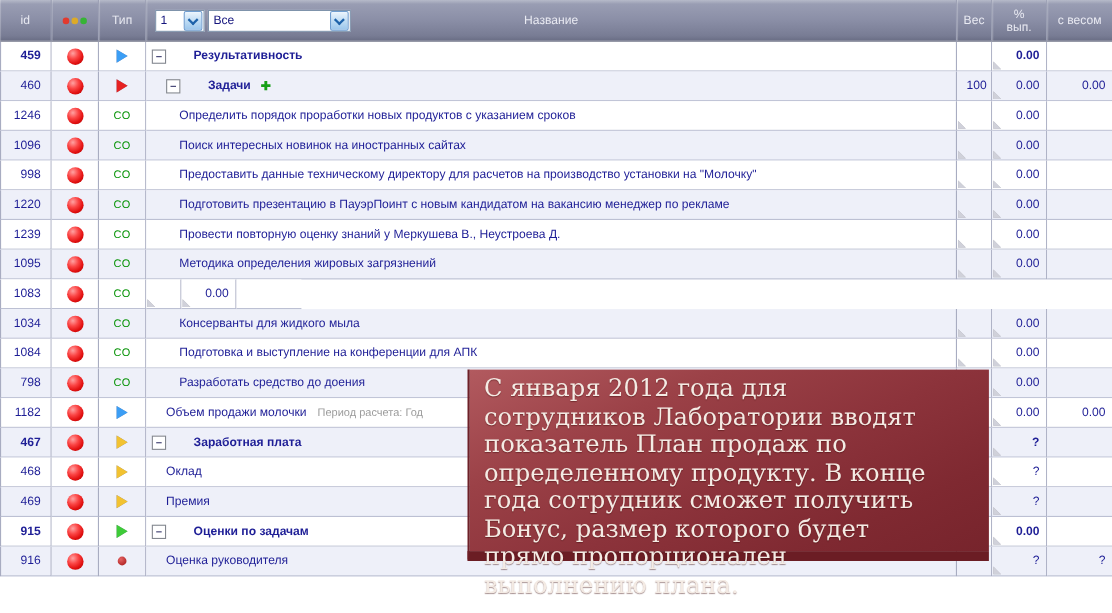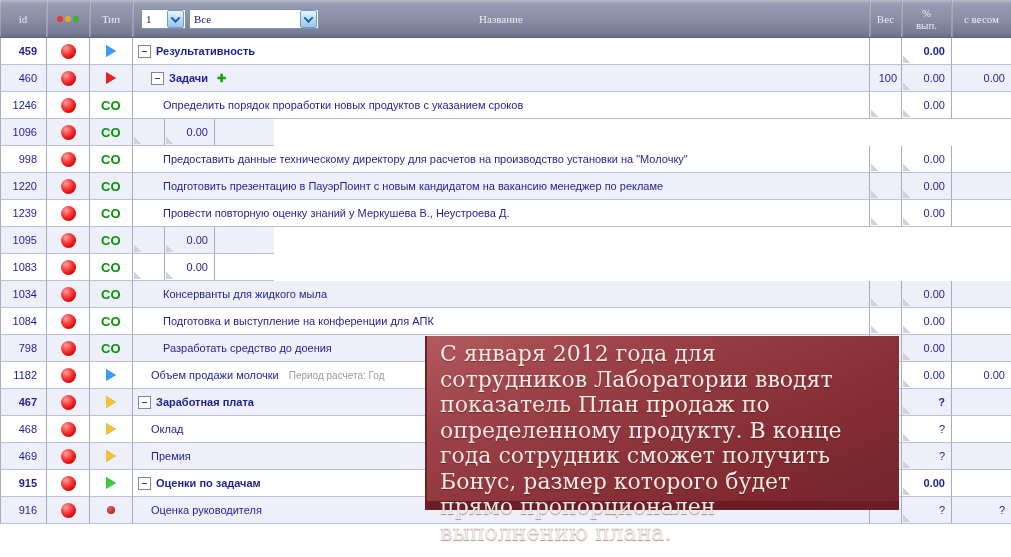--- a/index.html
+++ b/index.html
@@ -2,21 +2,21 @@
 <html><head>
 <meta charset="utf-8">
 <style>
   html,body{margin:0;padding:0;}
   body{width:1011px;height:557px;position:relative;overflow:hidden;background:#ffffff;
        font-family:"Liberation Sans",sans-serif;}
   .grid{position:absolute;left:0;top:0;width:1011px;}
   
   .hdr{display:flex;height:38px;box-sizing:border-box;
        background:linear-gradient(#b6bac9 0%,#999db3 10%,#8b8fa7 48%,#787c94 88%,#696d84 100%);
-       border-bottom:1px solid #5d6177;font-family:Liberation Serif, serif;}
+       border-bottom:1px solid #5d6177;}
   .hcell{position:relative;box-sizing:border-box;display:flex;align-items:center;justify-content:center;
          color:#e9eaf2;font-size:11px;border-right:1px solid #9da1b5;
          box-shadow:inset 1px 0 0 rgba(255,255,255,.22);}
   .w-id{width:47px}.w-status{width:43px}.w-type{width:43px}.w-name{width:737px}
   .w-weight{width:32px}.w-percent{width:50px;white-space:pre-line;text-align:center;line-height:12px}
   .w-weighted{width:59px;border-right:none}
   .tl{display:flex;gap:2px}
   .tl i{width:6px;height:6px;border-radius:50%;display:block}
   
   .dd{position:absolute;top:9px;height:20px;background:#fff;border:1px solid #7f93ab;
@@ -34,24 +34,24 @@
         border-right:1px solid #a8acc1;border-bottom:1px solid #bcc0d3;
         font-size:11px;color:#1e1e96;overflow:hidden;}
   .row.alt .cell{background:#eef0f9;}
   .c-id{width:47px;justify-content:flex-end;padding-right:9px;border-left:1px solid #a8acc1;}
   .c-status{width:43px;justify-content:center;}
   .c-type{width:43px;justify-content:center;}
   .c-name{width:737px;white-space:nowrap;}
   .c-weight{width:32px;justify-content:flex-end;padding-right:4px;position:relative;}
   .c-percent{width:50px;justify-content:flex-end;padding-right:6px;position:relative;}
   .c-weighted{width:59px;justify-content:flex-end;padding-right:6px;border-right:none;position:relative;}
-  .b{font-weight:bold;}
+  .b{font-weight:bold;padding-left:20px;}
   .ball{width:15px;height:15px;border-radius:50%;flex:none;
         background:radial-gradient(circle at 35% 30%,#ffa2a2 0%,#fb4545 35%,#e21111 65%,#a20000 100%);}
-  .co{color:#089408;font-weight:bold;font-size:13px;letter-spacing:.5px;}
+  .co{color:#089408;font-weight:normal;font-size:10px;letter-spacing:.5px;}
   .tri{width:0;height:0;border-top:6px solid transparent;border-bottom:6px solid transparent;
        border-left:10px solid #999;filter:drop-shadow(0 0 .5px rgba(0,0,60,.45));}
   .arrow-blue{border-left-color:#3b9ef5}
   .arrow-red{border-left-color:#e62222}
   .arrow-yellow{border-left-color:#f2c231}
   .arrow-green{border-left-color:#3ecb38}
   .reddot{width:8px;height:8px;border-radius:50%;
           background:radial-gradient(circle at 35% 30%,#e46262,#a31414);}
   .treebox{width:11px;height:11px;border:1px solid #83878f;background:#fff;flex:none;
            display:inline-flex;align-items:center;justify-content:center;margin-right:5px;}
@@ -168,20 +168,23 @@
     <div class="cell c-weighted"></div>
   </div>
       <div class="row alt">
     <div class="cell c-id">1096</div>
     <div class="cell c-status">
       <span class="ball"></span>
     </div>
     <div class="cell c-type">
           <span class="co">СО</span>
         </div>
+    <div class="cell c-name" style="padding-left: 30px;">
+          <span class="nm">Поиск интересных новинок на иностранных сайтах</span>
+        </div>
     <div class="cell c-weight">
           <i class="corner"></i>
         </div>
     <div class="cell c-percent">
           <span>0.00</span>
           <i class="corner"></i>
         </div>
     <div class="cell c-weighted"></div>
   </div>
       <div class="row">
@@ -244,20 +247,23 @@
         </div>
     <div class="cell c-weighted"></div>
   </div>
       <div class="row alt">
     <div class="cell c-id">1095</div>
     <div class="cell c-status">
       <span class="ball"></span>
     </div>
     <div class="cell c-type">
           <span class="co">СО</span>
+        </div>
+    <div class="cell c-name" style="padding-left: 30px;">
+          <span class="nm">Методика определения жировых загрязнений</span>
         </div>
     <div class="cell c-weight">
           <i class="corner"></i>
         </div>
     <div class="cell c-percent">
           <span>0.00</span>
           <i class="corner"></i>
         </div>
     <div class="cell c-weighted"></div>
   </div>

